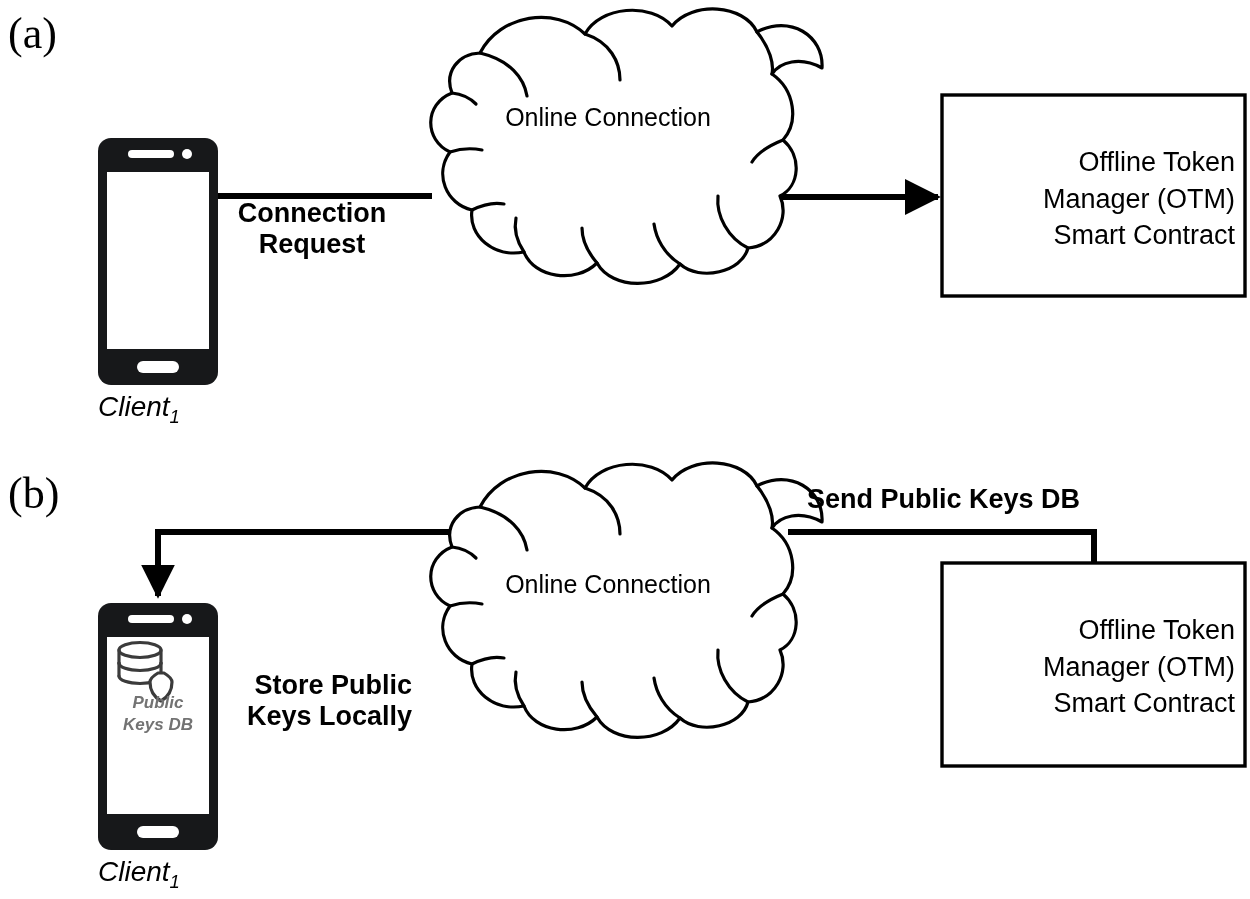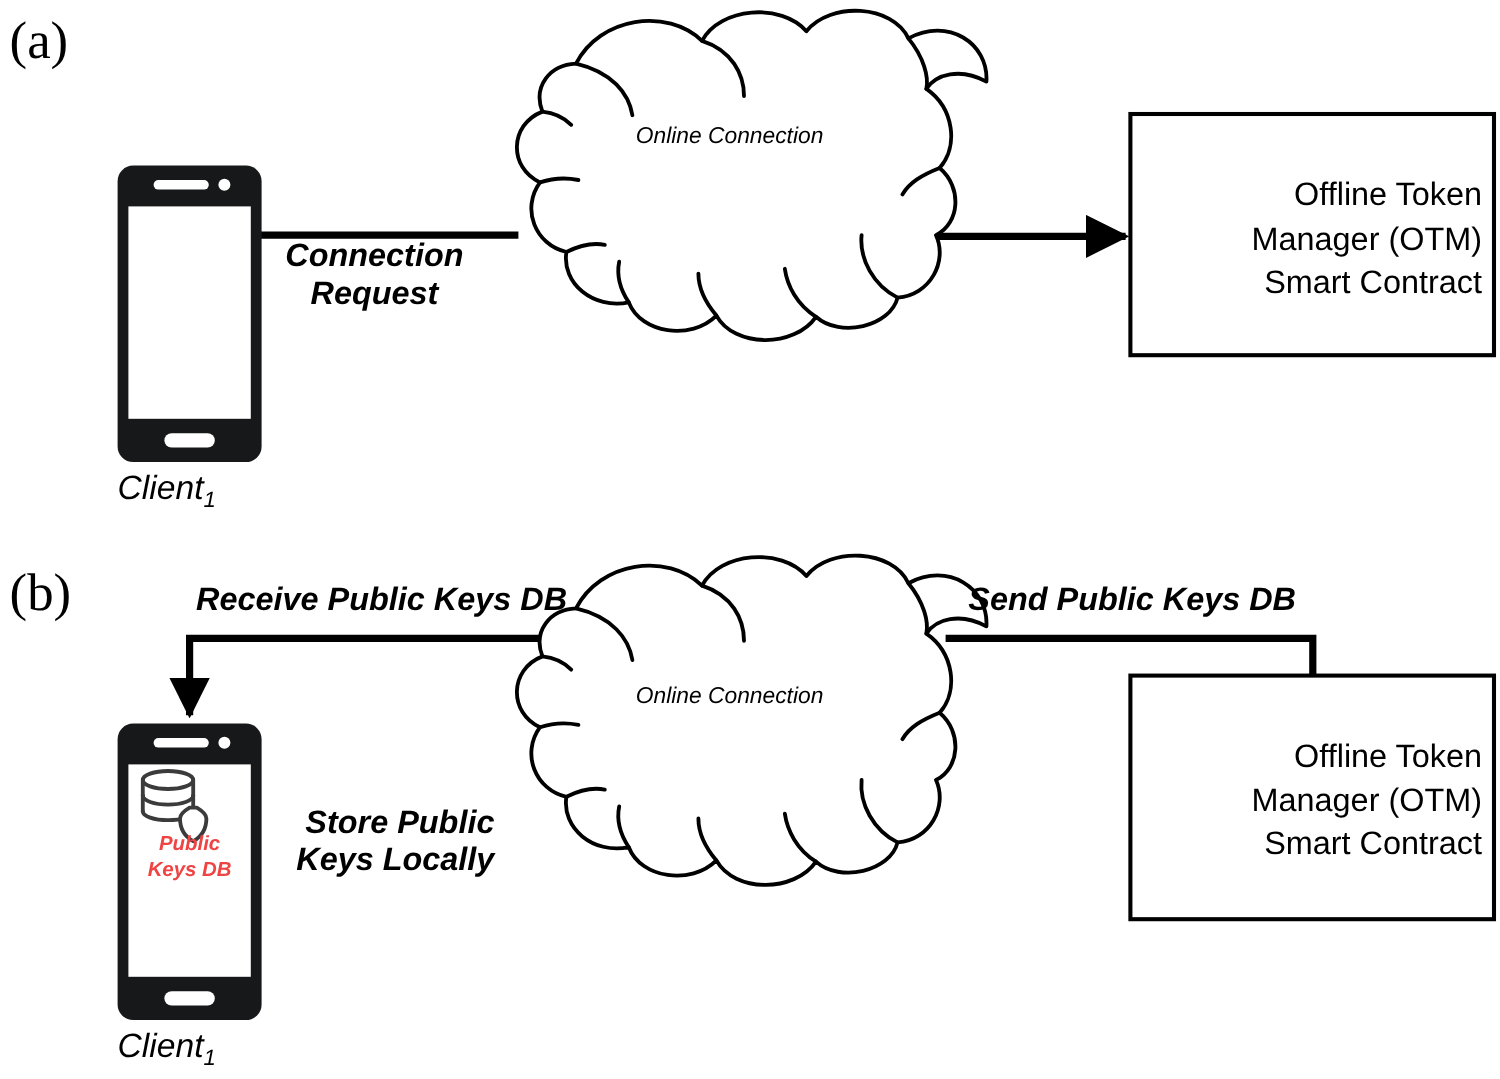--- a/index.html
+++ b/index.html
@@ -31,33 +31,31 @@
     position: absolute;
     left: 0;
     top: 0;
     width: 1250px;
     height: 899px;
     pointer-events: none;
   }
   .edge-label {
     position: absolute;
     font-family: "Liberation Sans", sans-serif;
-    font-style: italic;
     font-weight: bold;
     font-size: 27px;
     line-height: 1.16;
     color: #000;
     white-space: pre-line;
     text-align: center;
   }
   .cloud-label {
     position: absolute;
     font-family: "Liberation Sans", sans-serif;
-    font-style: italic;
-    font-size: 19px;
+    font-size: 25px;
     color: #000;
     white-space: nowrap;
     text-align: center;
   }
   .box-text {
     position: absolute;
     font-family: "Liberation Sans", sans-serif;
     font-size: 27px;
     line-height: 1.36;
     color: #000;
@@ -77,21 +75,21 @@
     font-size: 0.66em;
     font-style: italic;
   }
   .screen-icon-label {
     position: absolute;
     font-family: "Liberation Sans", sans-serif;
     font-style: italic;
     font-weight: bold;
     font-size: 17px;
     line-height: 1.3;
-    color: #ef4444;
+    color: #737373;
     text-align: center;
     white-space: pre-line;
     width: 108px;
   }
 </style>
 </head>
 <body>
 
 <div id="figure">
 
@@ -220,21 +218,20 @@
   <div class="cloud-label" style="left:448px; top:103px; width:320px;">Online Connection</div>
 
   <div class="box-text" style="left:952px; top:144px; width:283px;">Offline Token
 Manager (OTM)
 Smart Contract</div>
 
   <div class="device-caption" style="left:98px; top:391px; width:120px;">
     <span>Client</span><sub>1</sub>
   </div>
 
-  <div class="edge-label" style="left:158px; top:484px; width:320px; text-align:center;">Receive Public Keys DB</div>
 
   <div class="edge-label" style="left:790px; top:484px; width:290px; text-align:right;">Send Public Keys DB</div>
 
   <div class="cloud-label" style="left:448px; top:570px; width:320px;">Online Connection</div>
 
   <div class="edge-label" style="left:232px; top:670px; width:180px; text-align:right;">Store Public
 Keys Locally</div>
 
   <div class="screen-icon-label" style="left:104px; top:692px;">Public
 Keys DB</div>

